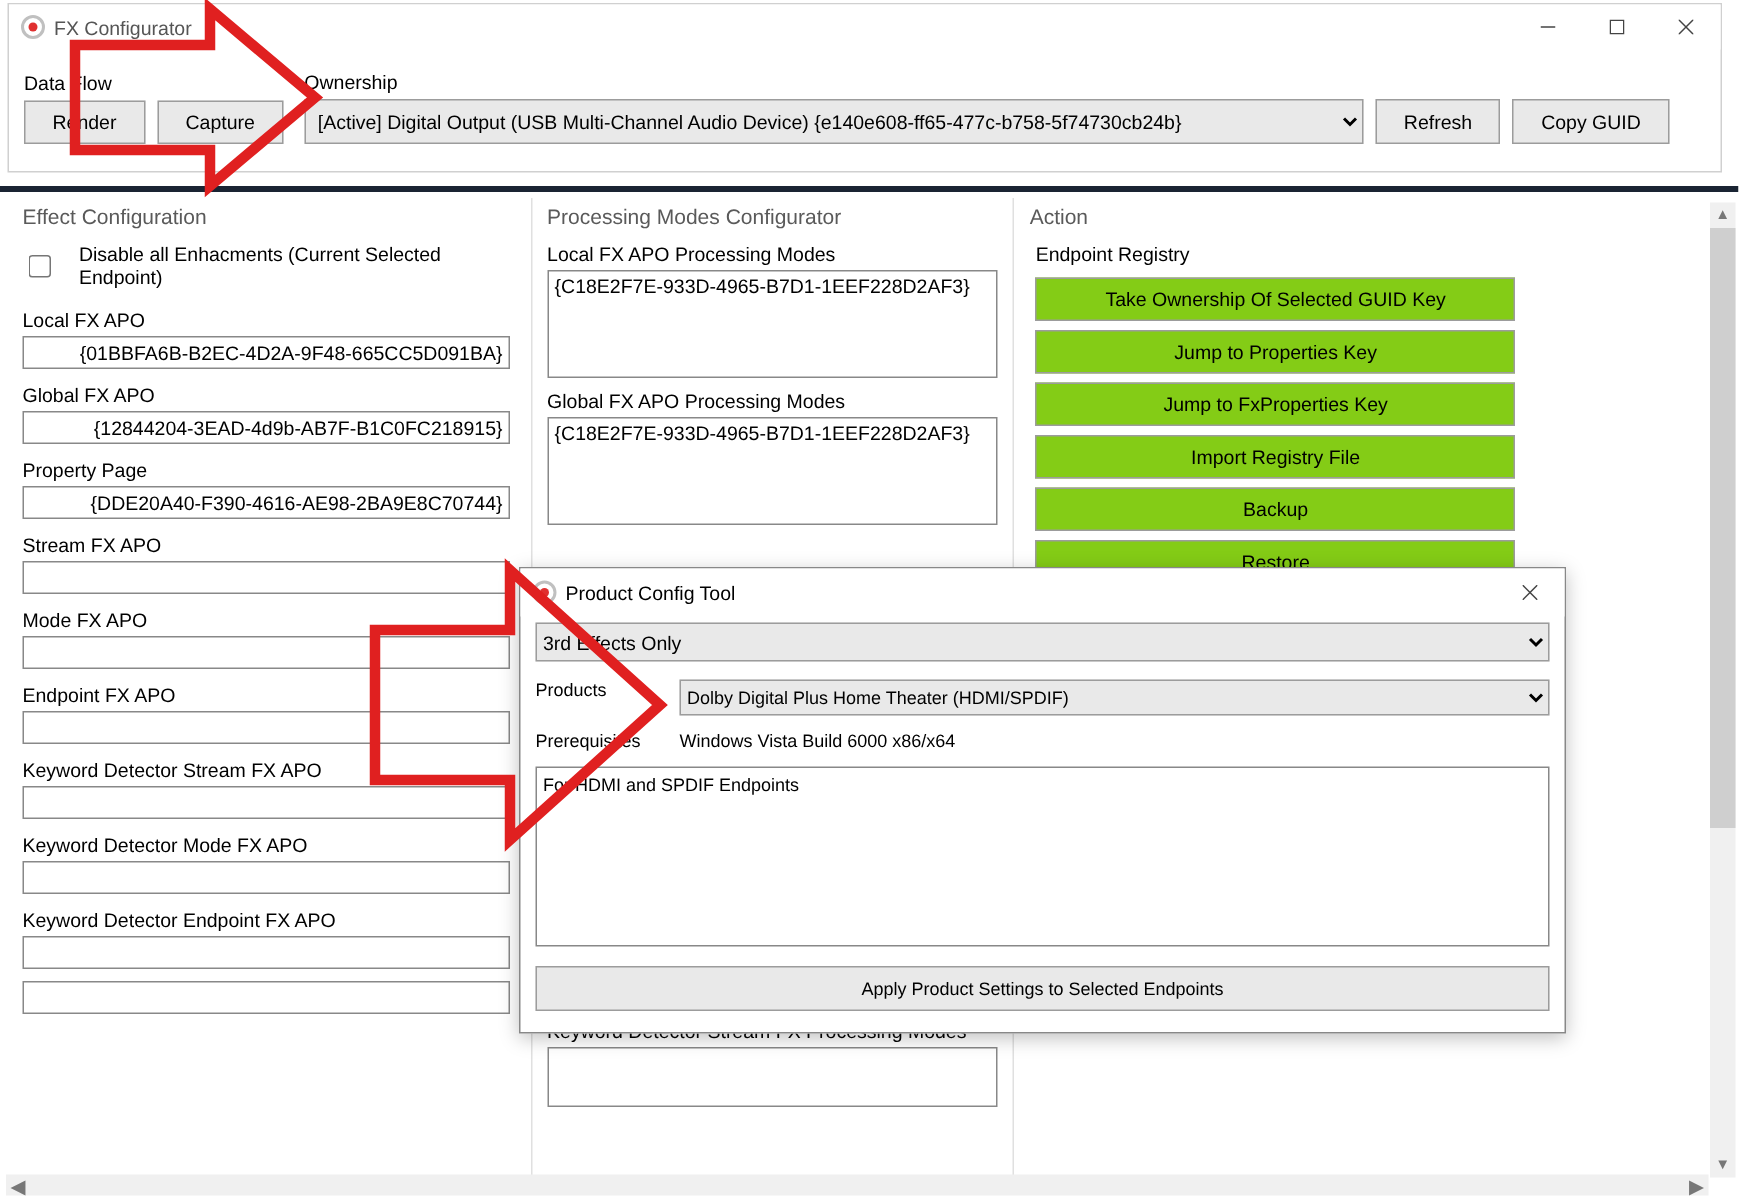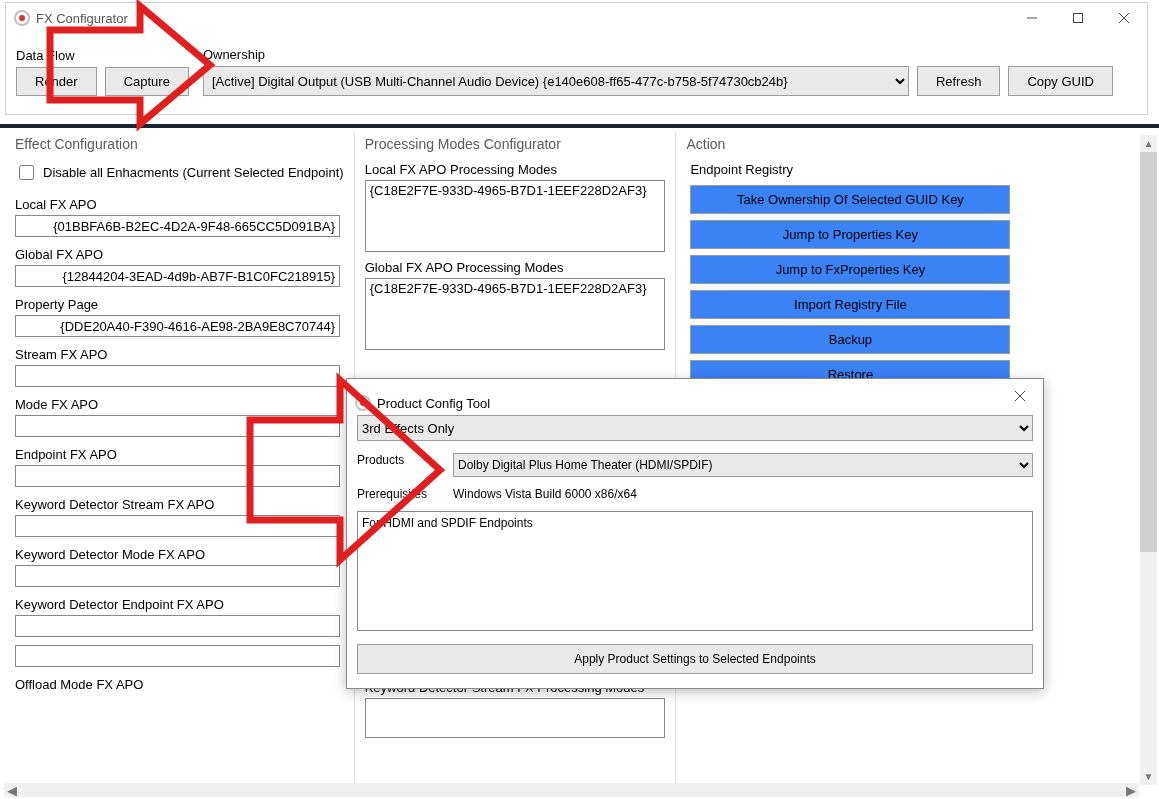--- a/index.html
+++ b/index.html
@@ -25,39 +25,39 @@
 
   .divider { height:4px; background:#1a2433; margin:0 0 6px 0; }
 
   .columns { display:flex; height:652px; position:relative; }
   .col { padding:4px 8px 0 8px; }
   .col.left { width:349px; }
   .col.mid  { width:322px; border-left:1px solid #e0e0e0; }
   .col.right{ width:480px; border-left:1px solid #e0e0e0; }
   .sec-head { color:#5a5a5a; font-size:14px; margin:0 0 10px 0; padding-left:2px; }
 
-  .chk { display:flex; align-items:center; gap:6px; margin:0 0 14px 2px; }
+  .chk { display:flex; align-items:center; gap:16px; margin:0 0 14px 2px; }
   .chk input{width:15px;height:15px;}
   .fld-lbl { margin:2px 0 3px 2px; }
   input.txt { width:325px; border:1px solid #888; height:22px; padding:2px 4px; background:#fff; margin:0 0 8px 2px;text-align:right; }
   textarea.txt { width:300px; height:72px; border:1px solid #888; padding:2px 4px; background:#fff; resize:none; display:block; margin:0 0 8px 2px; font-family:inherit; }
 
   .act-subhead{ margin:4px 0 8px 6px; }
-  button.full { display:block; width:320px; background:#3b82f6; border:1px solid #9c9c9c; margin:0 0 6px 6px; padding:6px 0; cursor:pointer; }
+  button.full { display:block; width:320px; background:#84cc16; border:1px solid #9c9c9c; margin:0 0 6px 6px; padding:6px 0; cursor:pointer; }
 
   
   .rscroll{position:absolute; right:2px; top:135px; bottom:14px; width:17px; background:#f0f0f0;}
   .rscroll .up,.rscroll .down{height:17px;display:flex;align-items:center;justify-content:center;color:#777;font-size:10px;}
   .rscroll .down{position:absolute;bottom:0;width:100%;}
   .rscroll .thumb{position:absolute;top:17px;left:0;right:0;height:400px;background:#cfcfcf;}
   .bscroll{position:absolute;left:4px;right:20px;bottom:0;height:14px;background:#f0f0f0;display:flex;justify-content:space-between;align-items:center;color:#777;font-size:10px;padding:0 3px;}
 
   
   .modal { position:absolute; left:346px; top:378px; width:698px; background:#fff; border:1px solid #888; box-shadow:0 3px 12px rgba(0,0,0,.25); z-index:20; padding-bottom:14px;}
-  .modal .titlebar { height:32px;align-items:flex-end; }
+  .modal .titlebar { height:32px; }
   .modal select.full { width:676px; margin:4px 10px 12px 10px; background:#e9e9e9; border:1px solid #9c9c9c; height:26px; }
   .modal .row { display:flex; gap:20px; padding:0 10px 10px 10px; }
   .modal .row label{width:76px; font-family:Verdana,sans-serif; font-size:12px;}
   .modal .row .val{font-family:Verdana,sans-serif; font-size:12px;}
   .modal select.prod{flex:1; background:#e9e9e9; border:1px solid #9c9c9c; height:24px; font-family:Verdana,sans-serif; font-size:12px;}
   .modal textarea.desc{width:676px; height:120px; margin:0 10px 10px 10px; border:1px solid #888; resize:none; padding:4px; font-family:Verdana,sans-serif; font-size:12px; overflow-y:scroll;}
   .modal button.apply{display:block;width:676px;margin:0 10px;background:#e9e9e9;border:1px solid #9c9c9c;padding:7px 0;font-family:Verdana,sans-serif;font-size:12px;cursor:pointer;}
 
   
   .arrow{position:absolute;z-index:30;pointer-events:none;}
@@ -146,21 +146,20 @@
       <input class="txt" value="" style="">
 
       <div class="fld-lbl">Keyword Detector Mode FX APO</div>
       <input class="txt" value="" style="">
 
       <div class="fld-lbl">Keyword Detector Endpoint FX APO</div>
       <input class="txt" value="" style="">
 
       <input class="txt" value="" style="">
 
-      <div class="fld-lbl">Offload Mode FX APO</div>
     </div>
 
     <div class="col mid">
       <div class="sec-head">Processing Modes Configurator</div>
       <div class="fld-lbl">Local FX APO Processing Modes</div>
       <textarea class="txt" style="">{C18E2F7E-933D-4965-B7D1-1EEF228D2AF3}</textarea>
 
       <div class="fld-lbl">Global FX APO Processing Modes</div>
       <textarea class="txt" style="">{C18E2F7E-933D-4965-B7D1-1EEF228D2AF3}</textarea>
 

